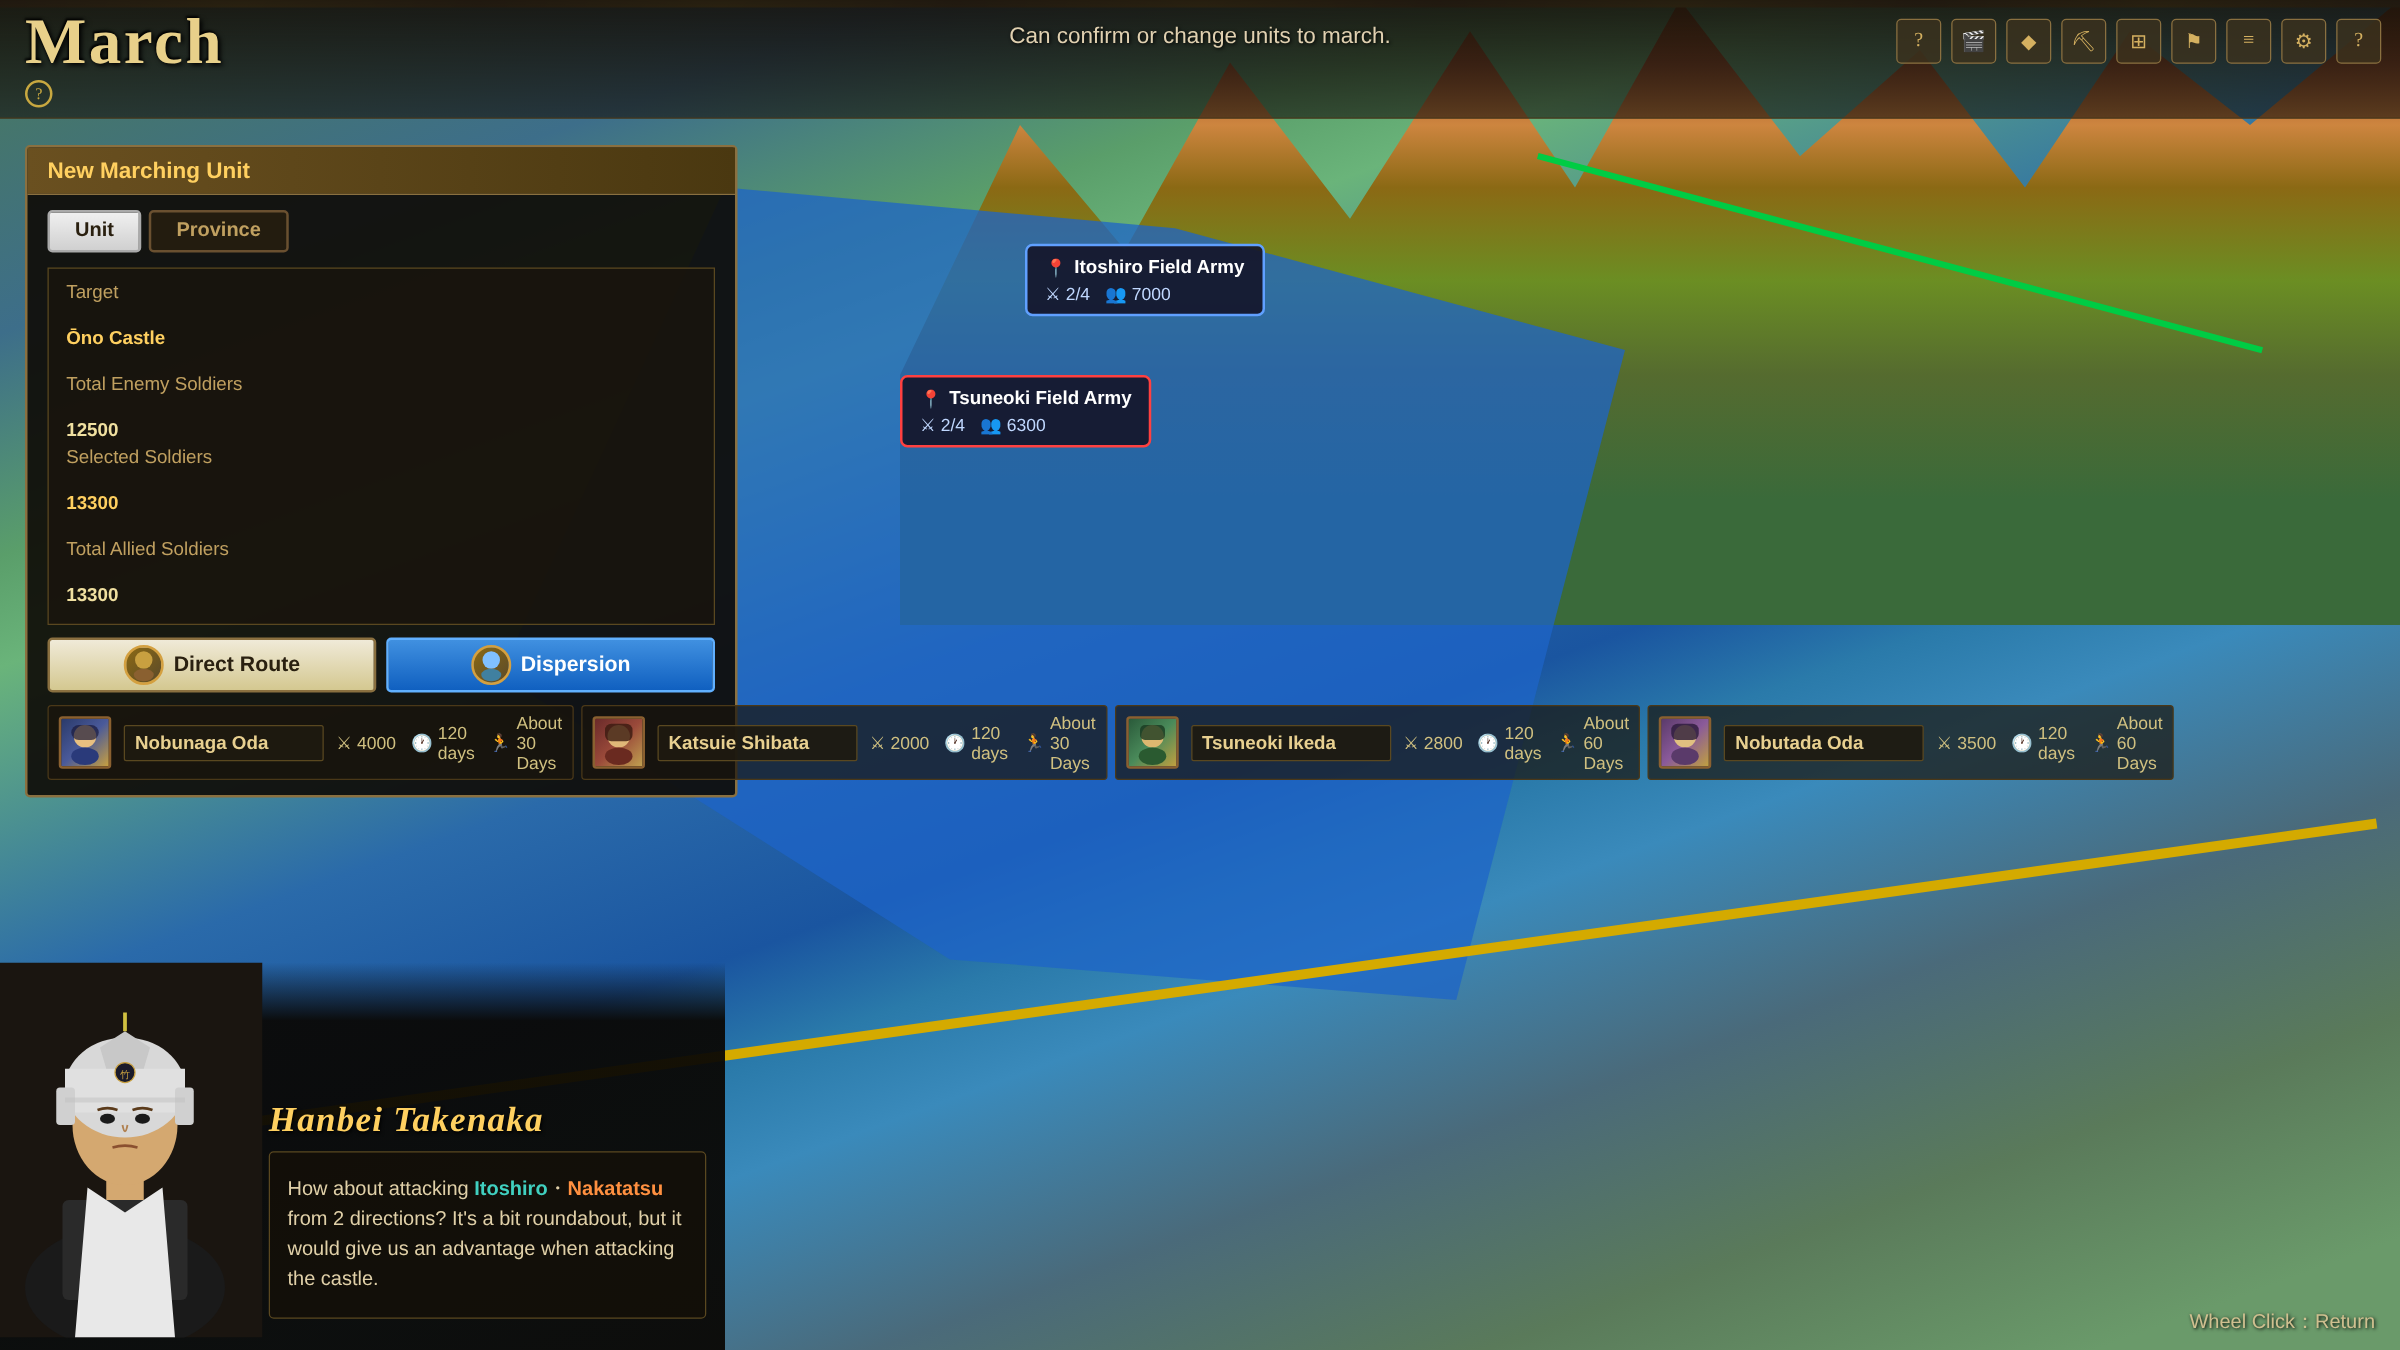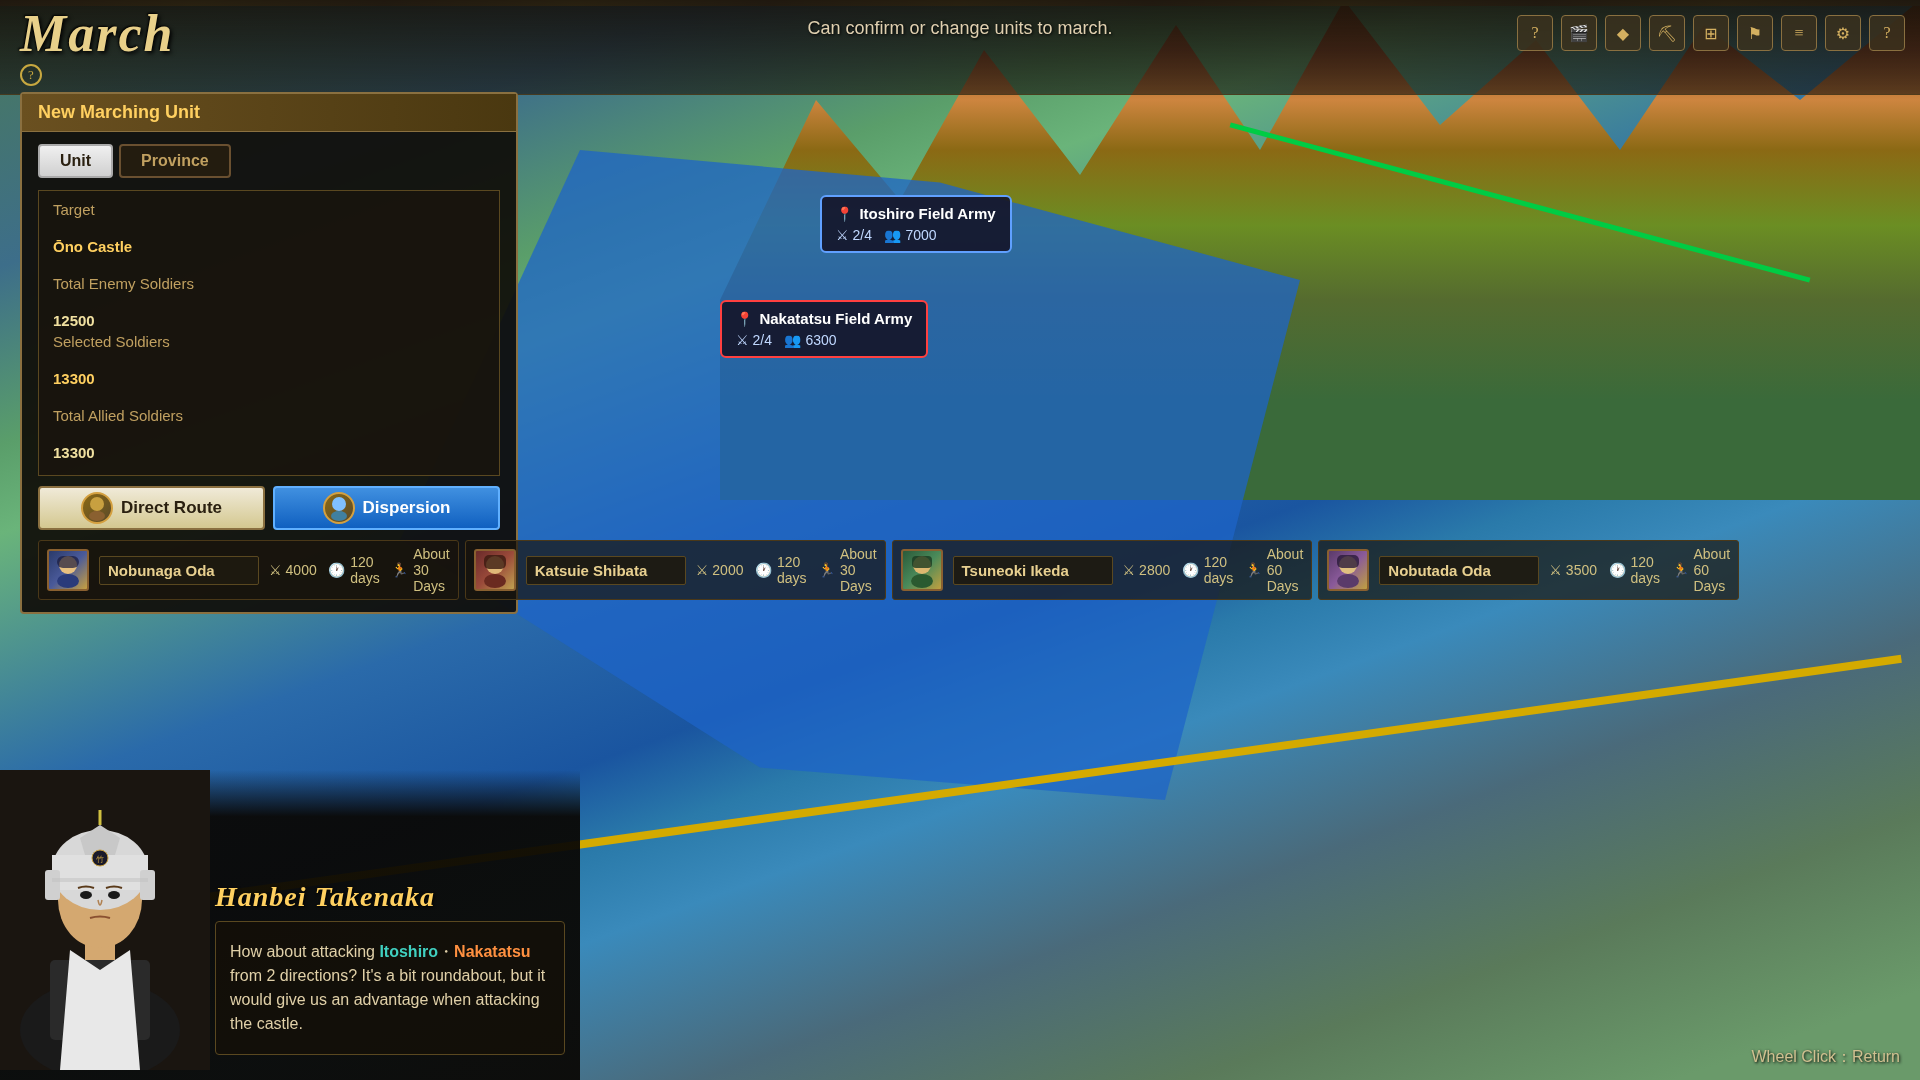--- a/index.html
+++ b/index.html
@@ -81,21 +81,20 @@
 
     #title-area {
       display: flex;
       flex-direction: column;
       align-items: flex-start;
     }
 
     #page-title {
       font-size: 52px;
       font-family: 'Georgia', 'Times New Roman', serif;
-      font-style: italic;
       font-weight: bold;
       color: #e8d08a;
       text-shadow: 2px 2px 4px #000, -1px -1px 2px #000;
       letter-spacing: 2px;
       line-height: 1;
     }
 
     #help-icon-title {
       width: 22px; height: 22px;
       border: 2px solid #c8a840;
@@ -135,23 +134,23 @@
       border: 1px solid #8a7040;
       display: flex; align-items: center; justify-content: center;
       cursor: pointer;
       color: #d4b060;
       font-size: 16px;
     }
 
     
     #panel {
       position: absolute;
-      top: 92px;
+      top: 116px;
       left: 20px;
-      width: 498px;
+      width: 570px;
       background: rgba(15,12,8,0.92);
       border: 2px solid #8a7040;
       border-radius: 4px;
     }
 
     #panel-header {
       background: linear-gradient(90deg, #6a5020 0%, #4a3810 100%);
       padding: 8px 16px;
       border-bottom: 1px solid #8a7040;
     }
@@ -667,21 +666,21 @@
     <div class="army-stat">
       <span>👥</span>
       <span>7000</span>
     </div>
   </div>
 </div>
 
 <div id="nakatatsu-label">
   <div class="army-label-title">
     <span class="army-marker-red">📍</span>
-    <span>Nakatatsu Field Army</span>
+    <span>Tsuneoki Field Army</span>
   </div>
   <div class="army-label-stats">
     <div class="army-stat">
       <span>⚔</span>
       <span>2/4</span>
     </div>
     <div class="army-stat">
       <span>👥</span>
       <span>6300</span>
     </div>

